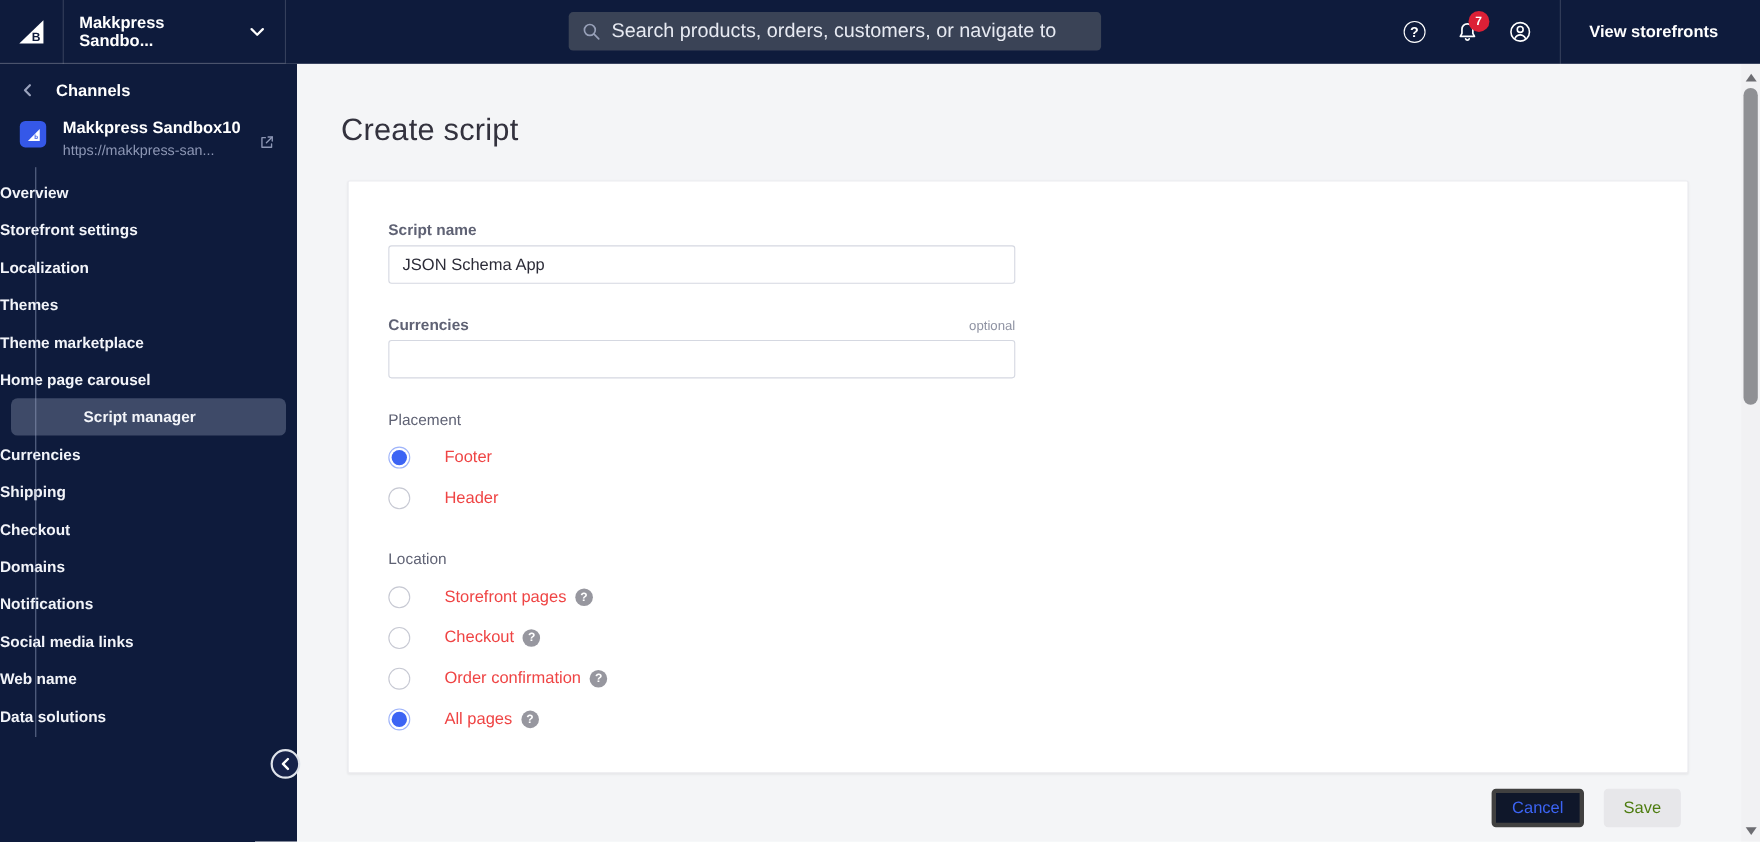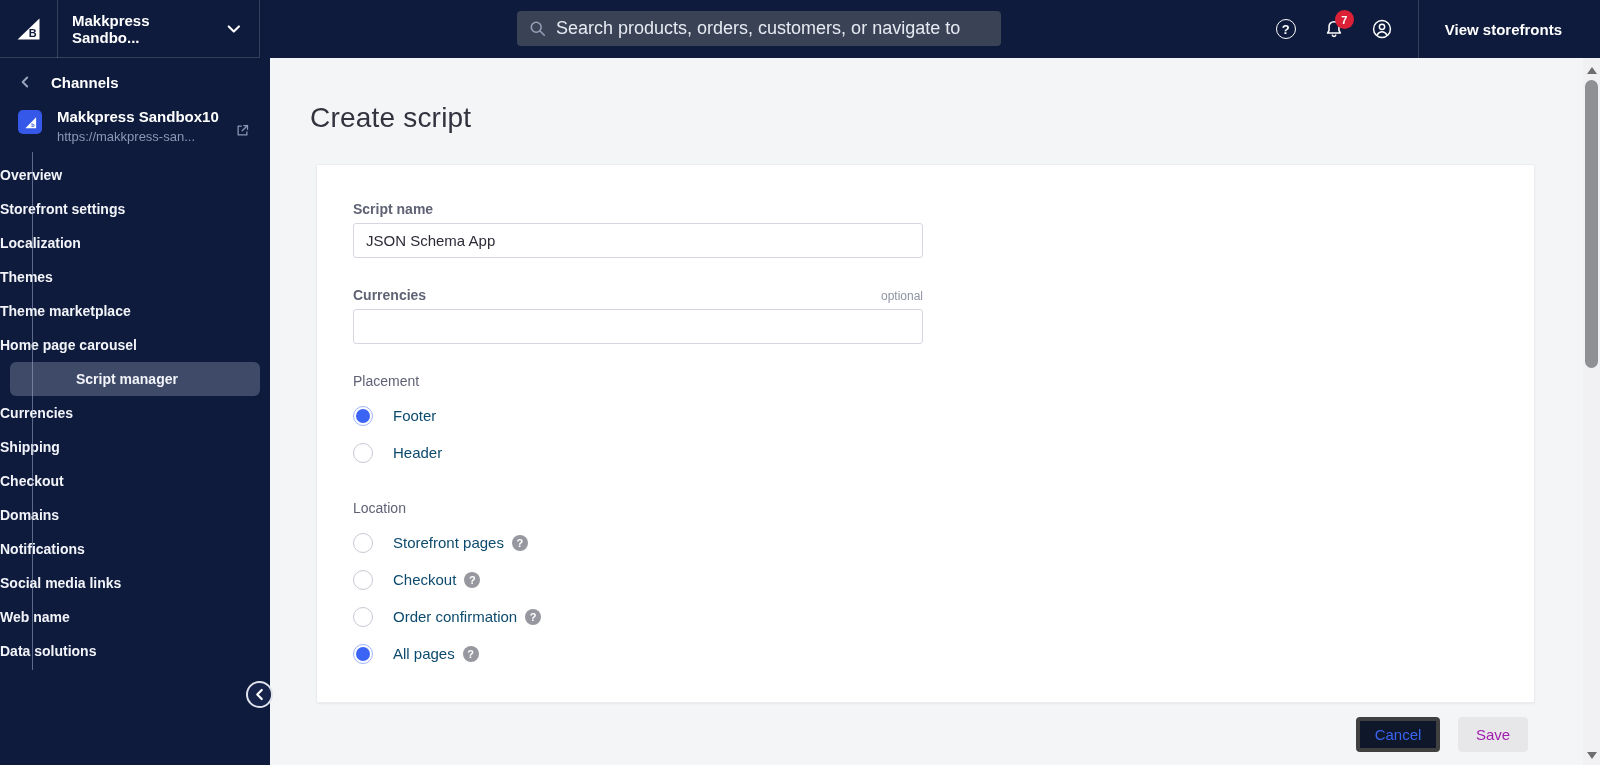--- a/index.html
+++ b/index.html
@@ -88,33 +88,33 @@
     font-family:"Liberation Sans", sans-serif; outline:none; background:#fff; }
 
   .group { margin-top:29px; }
   .group-label { font-size:14px; color:#5f6274; margin-bottom:8px; }
   .radio-row { display:flex; align-items:center; height:37px; cursor:pointer; }
   .radio { width:20px; height:20px; border-radius:50%; border:1px solid #c7c9d3;
     background:#fff; position:relative; flex:0 0 auto; }
   .radio.selected { border-color:#9fb4fa; }
   .radio.selected::after { content:""; position:absolute; inset:2px;
     border-radius:50%; background:#3c64f4; }
-  .radio-label { font-size:15px; color:#0c4a6e; margin-left:20px; }
+  .radio-label { font-size:15px; color:#ef4444; margin-left:31px; }
   .help-badge { width:16px; height:16px; border-radius:50%; background:#97979f;
     color:#fff; font-size:11px; font-weight:bold; display:flex; align-items:center;
     justify-content:center; margin-left:8px; cursor:pointer; }
 
   
   .actions { position:absolute; top:659px; right:72px; display:flex; gap:18px; }
   .btn { height:35px; border-radius:4px; font-size:15px; cursor:pointer;
     font-family:"Liberation Sans", sans-serif; }
   .btn-cancel { width:84px; background:#0f172a; border:4px solid #404040;
     color:#3c64f4; }
   .btn-save { width:70px; background:#e7e7ea; border:1px solid #e7e7ea;
-    color:#a21caf; cursor:default; }
+    color:#4d7c0f; cursor:default; }
 
   
   .scrollbar { position:absolute; right:0; top:58px; width:17px; height:707px;
     background:#f1f1f3; z-index:25; }
   .sb-up { position:absolute; top:9px; left:4px; width:0; height:0;
     border-left:5px solid transparent; border-right:5px solid transparent;
     border-bottom:7px solid #6d6d72; }
   .sb-down { position:absolute; bottom:6px; left:4px; width:0; height:0;
     border-left:5px solid transparent; border-right:5px solid transparent;
     border-top:7px solid #6d6d72; }

